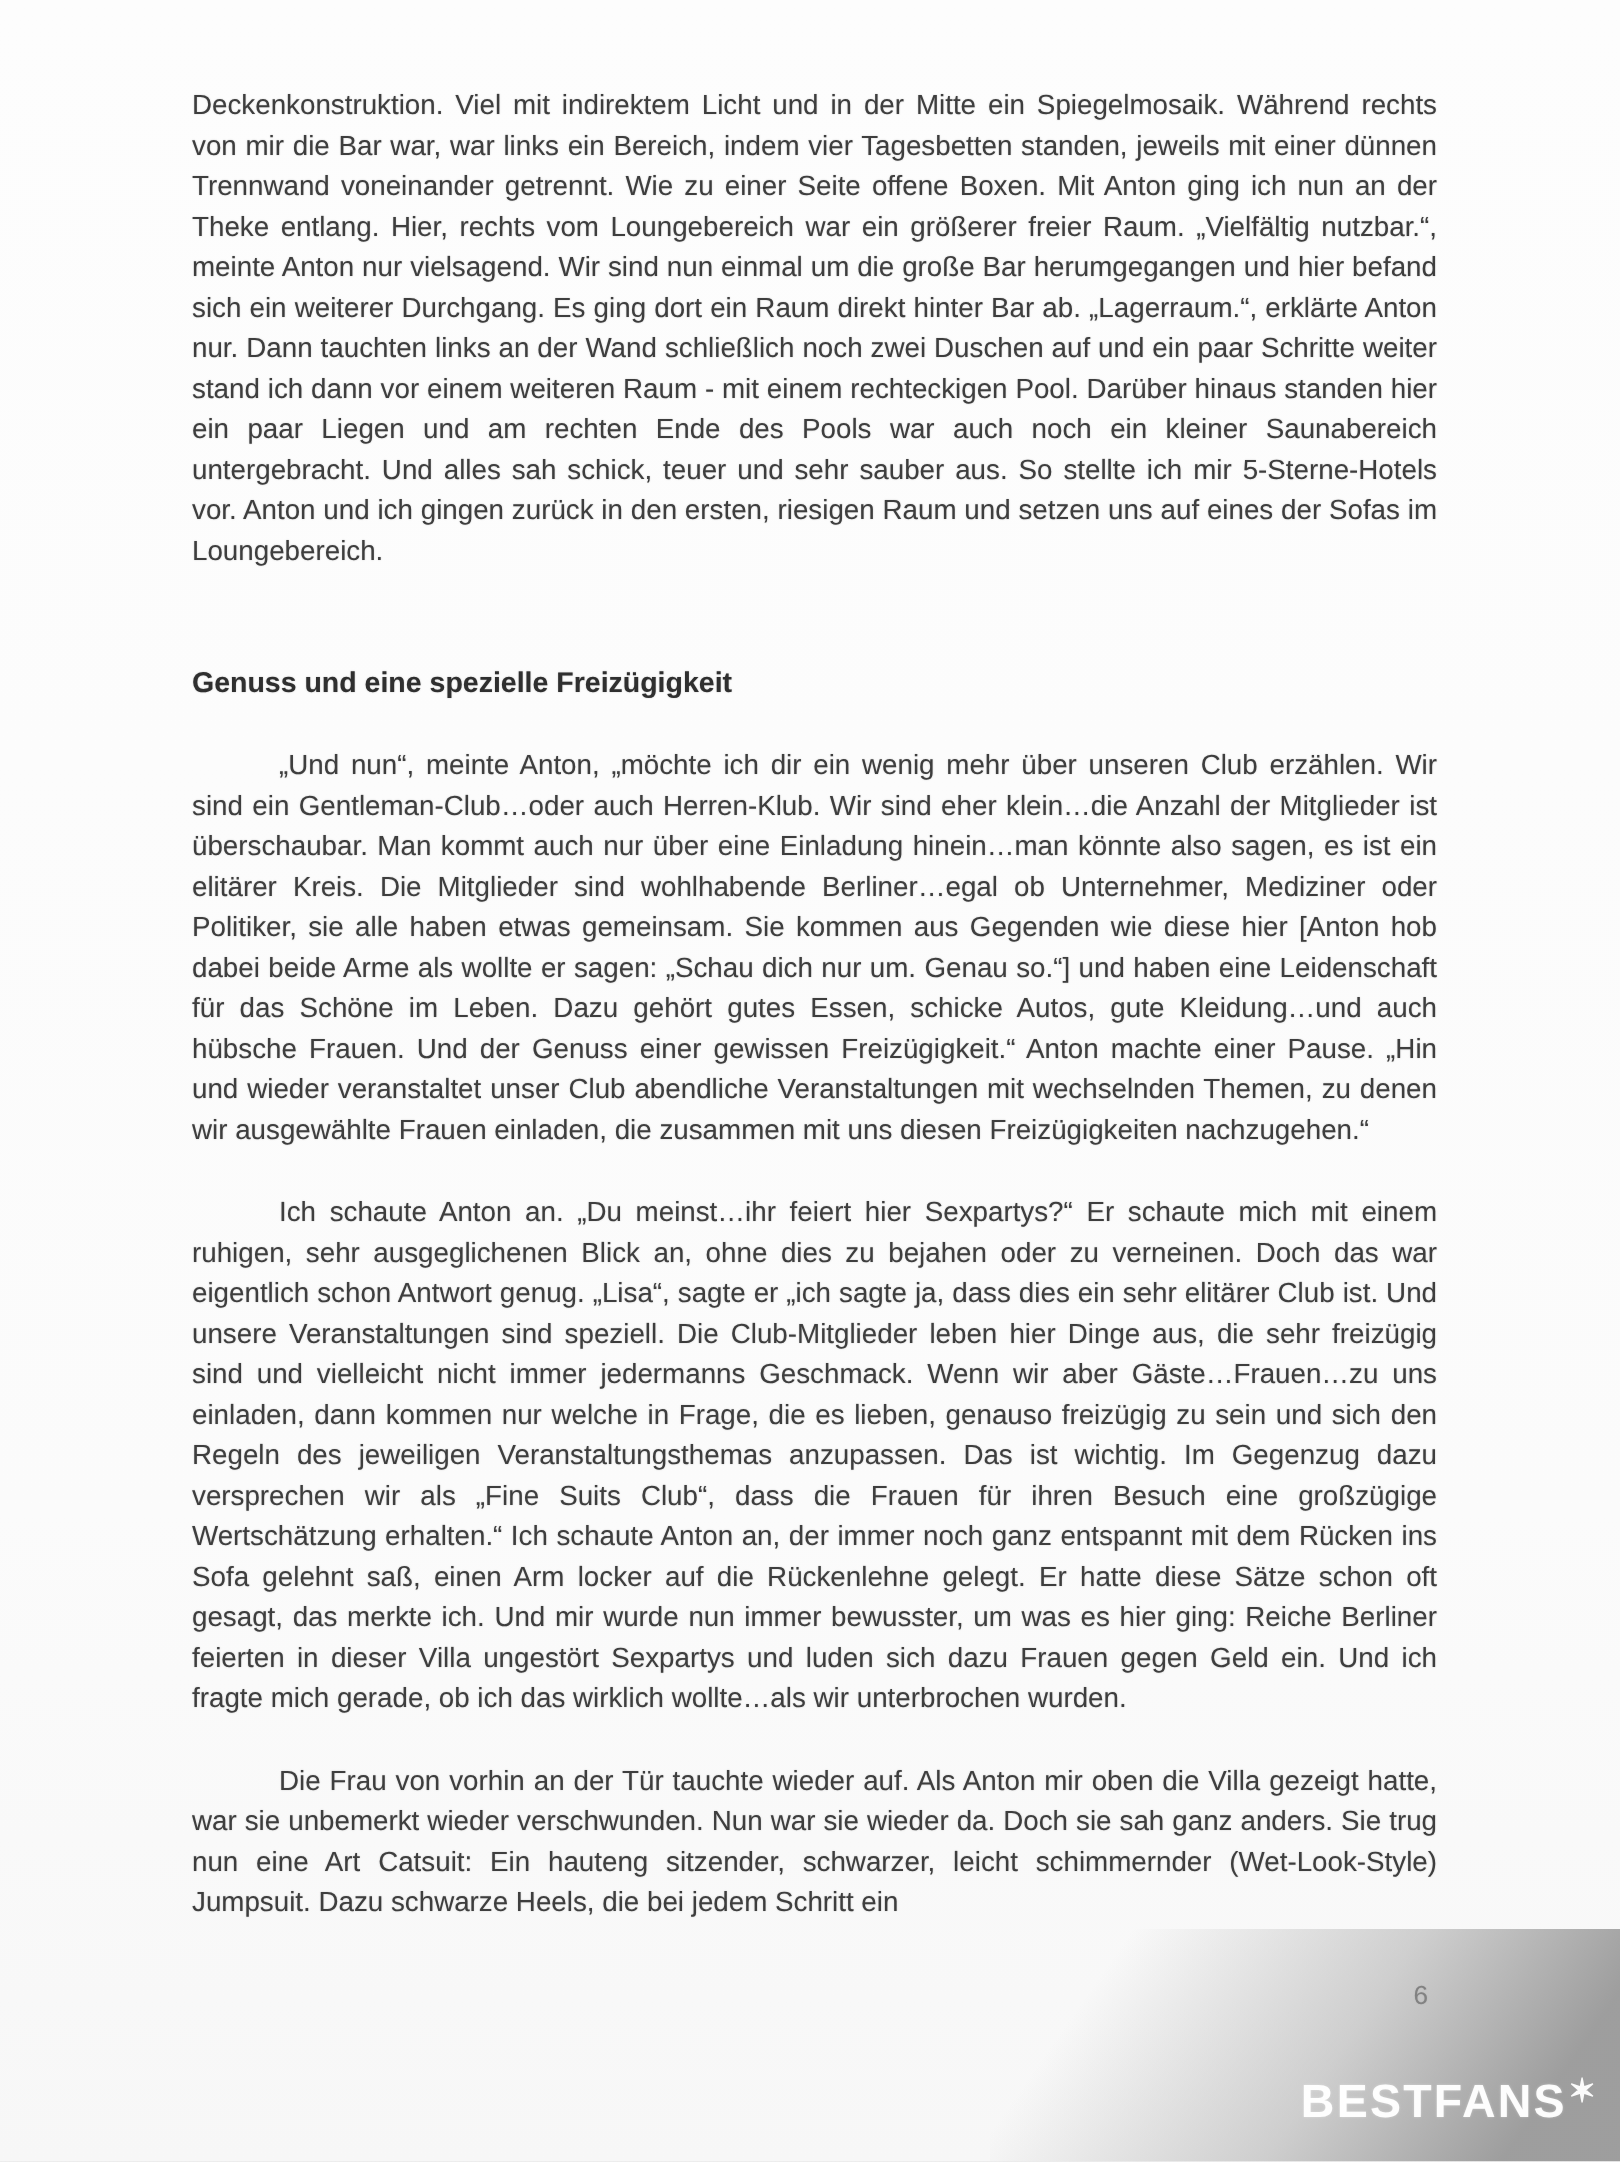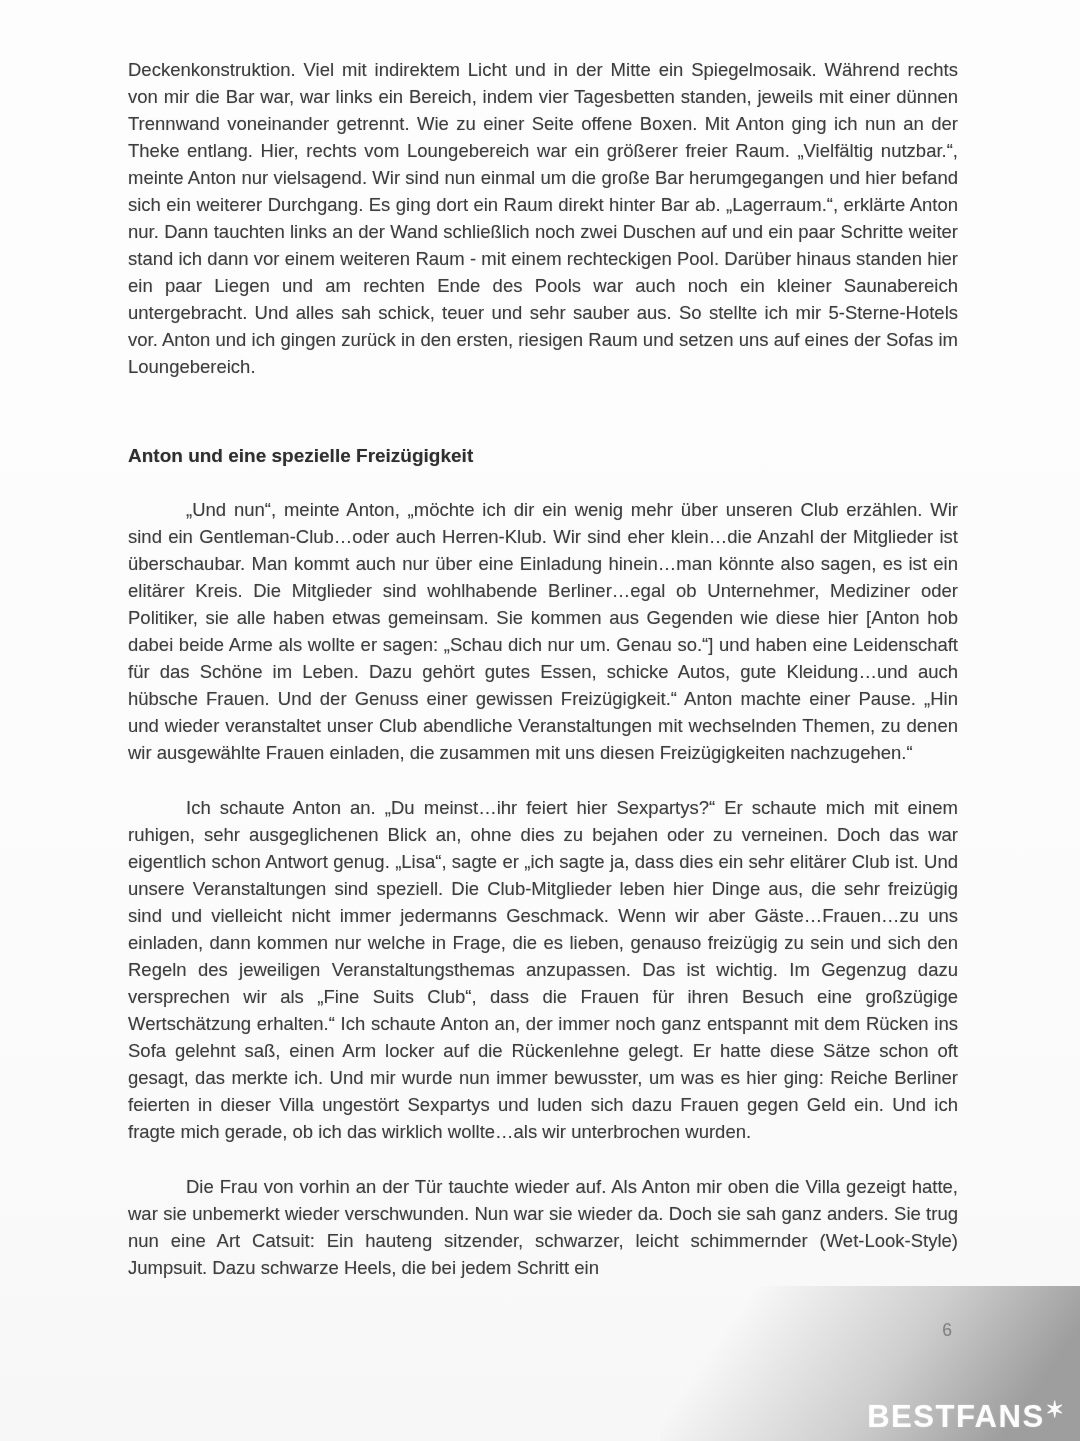--- a/index.html
+++ b/index.html
@@ -58,21 +58,21 @@
     width: 420px;
     height: 155px;
     background: linear-gradient(125deg,
       rgba(185,185,185,0) 18%,
       rgba(172,172,172,0.55) 55%,
       rgba(153,153,153,0.95) 85%);
     display: flex;
     align-items: flex-end;
     justify-content: flex-end;
     box-sizing: border-box;
-    padding: 0 16px 6px 0;
+    padding: 0 16px 22px 0;
   }
   .wm-text {
     font-weight: bold;
     font-size: 31px;
     letter-spacing: 1.5px;
     color: rgba(255,255,255,0.96);
     text-shadow: 0 0 2px rgba(255,255,255,0.35);
   }
   .wm-star {
     display: inline-block;
@@ -84,21 +84,21 @@
   }
 </style>
 </head>
 <body>
 
 <div class="page">
 
   <div class="content">
     <p class="para">Deckenkonstruktion. Viel mit indirektem Licht und in der Mitte ein Spiegelmosaik. Während rechts von mir die Bar war, war links ein Bereich, indem vier Tagesbetten standen, jeweils mit einer dünnen Trennwand voneinander getrennt. Wie zu einer Seite offene Boxen. Mit Anton ging ich nun an der Theke entlang. Hier, rechts vom Loungebereich war ein größerer freier Raum. „Vielfältig nutzbar.“, meinte Anton nur vielsagend. Wir sind nun einmal um die große Bar herumgegangen und hier befand sich ein weiterer Durchgang. Es ging dort ein Raum direkt hinter Bar ab. „Lagerraum.“, erklärte Anton nur. Dann tauchten links an der Wand schließlich noch zwei Duschen auf und ein paar Schritte weiter stand ich dann vor einem weiteren Raum - mit einem rechteckigen Pool. Darüber hinaus standen hier ein paar Liegen und am rechten Ende des Pools war auch noch ein kleiner Saunabereich untergebracht. Und alles sah schick, teuer und sehr sauber aus. So stellte ich mir 5-Sterne-Hotels vor. Anton und ich gingen zurück in den ersten, riesigen Raum und setzen uns auf eines der Sofas im Loungebereich.</p>
 
-    <h2 class="heading">Anton und eine spezielle Freizügigkeit</h2>
+    <h2 class="heading">Genuss und eine spezielle Freizügigkeit</h2>
 
     <p class="para indent">„Und nun“, meinte Anton, „möchte ich dir ein wenig mehr über unseren Club erzählen. Wir sind ein Gentleman-Club…oder auch Herren-Klub. Wir sind eher klein…die Anzahl der Mitglieder ist überschaubar. Man kommt auch nur über eine Einladung hinein…man könnte also sagen, es ist ein elitärer Kreis. Die Mitglieder sind wohlhabende Berliner…egal ob Unternehmer, Mediziner oder Politiker, sie alle haben etwas gemeinsam. Sie kommen aus Gegenden wie diese hier [Anton hob dabei beide Arme als wollte er sagen: „Schau dich nur um. Genau so.“] und haben eine Leidenschaft für das Schöne im Leben. Dazu gehört gutes Essen, schicke Autos, gute Kleidung…und auch hübsche Frauen. Und der Genuss einer gewissen Freizügigkeit.“ Anton machte einer Pause. „Hin und wieder veranstaltet unser Club abendliche Veranstaltungen mit wechselnden Themen, zu denen wir ausgewählte Frauen einladen, die zusammen mit uns diesen Freizügigkeiten nachzugehen.“</p>
 
     <p class="para indent">Ich schaute Anton an. „Du meinst…ihr feiert hier Sexpartys?“ Er schaute mich mit einem ruhigen, sehr ausgeglichenen Blick an, ohne dies zu bejahen oder zu verneinen. Doch das war eigentlich schon Antwort genug. „Lisa“, sagte er „ich sagte ja, dass dies ein sehr elitärer Club ist. Und unsere Veranstaltungen sind speziell. Die Club-Mitglieder leben hier Dinge aus, die sehr freizügig sind und vielleicht nicht immer jedermanns Geschmack. Wenn wir aber Gäste…Frauen…zu uns einladen, dann kommen nur welche in Frage, die es lieben, genauso freizügig zu sein und sich den Regeln des jeweiligen Veranstaltungsthemas anzupassen. Das ist wichtig. Im Gegenzug dazu versprechen wir als „Fine Suits Club“, dass die Frauen für ihren Besuch eine großzügige Wertschätzung erhalten.“  Ich schaute Anton an, der immer noch ganz entspannt mit dem Rücken ins Sofa gelehnt saß, einen Arm locker auf die Rückenlehne gelegt. Er hatte diese Sätze schon oft gesagt, das merkte ich. Und mir wurde nun immer bewusster, um was es hier ging: Reiche Berliner feierten in dieser Villa ungestört Sexpartys und luden sich dazu Frauen gegen Geld ein. Und ich fragte mich gerade, ob ich das wirklich wollte…als wir unterbrochen wurden.</p>
 
     <p class="para indent">Die Frau von vorhin an der Tür tauchte wieder auf. Als Anton mir oben die Villa gezeigt hatte, war sie unbemerkt wieder verschwunden. Nun war sie wieder da. Doch sie sah ganz anders. Sie trug nun eine Art Catsuit: Ein hauteng sitzender, schwarzer, leicht schimmernder (Wet-Look-Style) Jumpsuit. Dazu schwarze Heels, die bei jedem Schritt ein</p>
   </div>
 
   <div class="pagenum">6</div>
 

